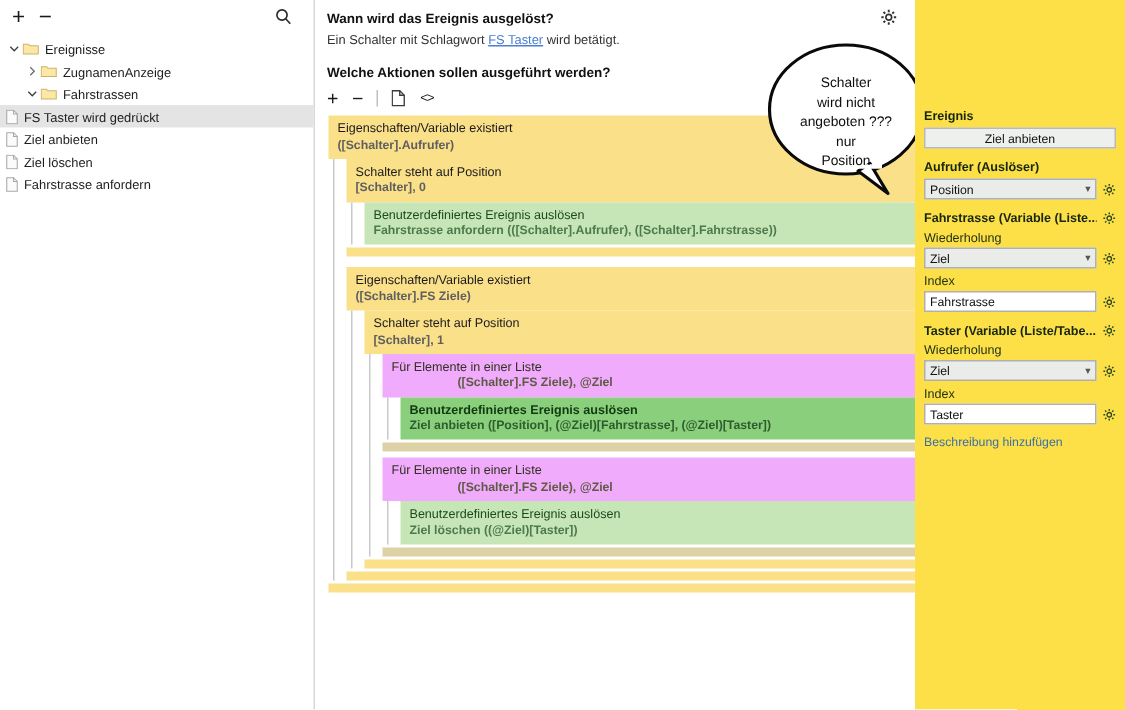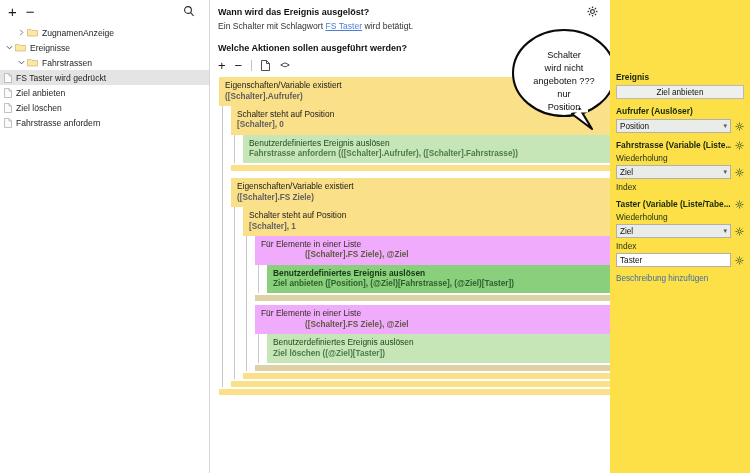--- a/index.html
+++ b/index.html
@@ -198,46 +198,46 @@
       <span class="search-ico">
         <svg viewBox="0 0 12 12" width="12" height="12">
           <circle cx="5" cy="5" r="3.4" fill="none" stroke="#2a2a2a" stroke-width="1.1"></circle>
           <line x1="7.5" y1="7.5" x2="10.5" y2="10.8" stroke="#2a2a2a" stroke-width="1.1"></line>
         </svg>
       </span>
     </div>
 
     <div class="tree">
 
+      <div class="tree-row ind-0">
+        <span class="tw">
+          <svg viewBox="0 0 8 8" width="7" height="7">
+              <path d="M1 2.5 L4 5.5 L7 2.5" fill="none" stroke="#3b3b3b" stroke-width="1"></path>
+            </svg>
+        </span>
+        <span class="folder-ico">
+          <svg viewBox="0 0 11 9" width="11" height="9">
+              <path d="M0.5 1.5 h3.5 l1 1 h5.5 v5.5 h-10 z" fill="#fbe8a6" stroke="#cbb46a" stroke-width="0.7"></path>
+            </svg>
+        </span>
+        <span class="tree-label">Ereignisse</span>
+      </div>
+
       <div class="tree-row ind-1">
         <span class="tw">
           <svg viewBox="0 0 8 8" width="7" height="7">
               <path d="M2.5 1 L5.5 4 L2.5 7" fill="none" stroke="#6a6a6a" stroke-width="1"></path>
             </svg>
         </span>
         <span class="folder-ico">
           <svg viewBox="0 0 11 9" width="11" height="9">
               <path d="M0.5 1.5 h3.5 l1 1 h5.5 v5.5 h-10 z" fill="#fbe8a6" stroke="#cbb46a" stroke-width="0.7"></path>
             </svg>
         </span>
         <span class="tree-label">ZugnamenAnzeige</span>
-      </div>
-
-      <div class="tree-row ind-0">
-        <span class="tw">
-          <svg viewBox="0 0 8 8" width="7" height="7">
-              <path d="M1 2.5 L4 5.5 L7 2.5" fill="none" stroke="#3b3b3b" stroke-width="1"></path>
-            </svg>
-        </span>
-        <span class="folder-ico">
-          <svg viewBox="0 0 11 9" width="11" height="9">
-              <path d="M0.5 1.5 h3.5 l1 1 h5.5 v5.5 h-10 z" fill="#fbe8a6" stroke="#cbb46a" stroke-width="0.7"></path>
-            </svg>
-        </span>
-        <span class="tree-label">Ereignisse</span>
       </div>
 
       <div class="tree-row ind-1">
         <span class="tw">
           <svg viewBox="0 0 8 8" width="7" height="7">
               <path d="M1 2.5 L4 5.5 L7 2.5" fill="none" stroke="#3b3b3b" stroke-width="1"></path>
             </svg>
         </span>
         <span class="folder-ico">
           <svg viewBox="0 0 11 9" width="11" height="9">
@@ -506,20 +506,38 @@
                 <line x1="9.6" y1="6" x2="11.2" y2="6"></line>
               <line x1="2.3" y1="2.3" x2="3.4" y2="3.4"></line>
                 <line x1="8.6" y1="8.6" x2="9.7" y2="9.7"></line>
               <line x1="9.7" y1="2.3" x2="8.6" y2="3.4"></line>
                 <line x1="3.4" y1="8.6" x2="2.3" y2="9.7"></line>
             </g>
           </svg>
         </span>
       </div>
       <div class="rp-sublabel">Index</div>
+      <div class="rp-row">
+        <div class="rp-input">Fahrstrasse</div>
+        <span class="gear-sm">
+          <svg viewBox="0 0 12 12" width="9" height="9">
+            <circle cx="6" cy="6" r="2" fill="none" stroke="#2e4a22" stroke-width="1.2"></circle>
+            <g stroke="#2e4a22" stroke-width="1.3">
+              <line x1="6" y1="0.8" x2="6" y2="2.4"></line>
+                <line x1="6" y1="9.6" x2="6" y2="11.2"></line>
+              <line x1="0.8" y1="6" x2="2.4" y2="6"></line>
+                <line x1="9.6" y1="6" x2="11.2" y2="6"></line>
+              <line x1="2.3" y1="2.3" x2="3.4" y2="3.4"></line>
+                <line x1="8.6" y1="8.6" x2="9.7" y2="9.7"></line>
+              <line x1="9.7" y1="2.3" x2="8.6" y2="3.4"></line>
+                <line x1="3.4" y1="8.6" x2="2.3" y2="9.7"></line>
+            </g>
+          </svg>
+        </span>
+      </div>
     </div>
 
     <div class="rp-group">
       <div class="rp-label-row">
         <span class="rp-label" style="margin-bottom:0">Taster (Variable (Liste/Tabe...</span>
         <span class="gear-sm">
           <svg viewBox="0 0 12 12" width="9" height="9">
             <circle cx="6" cy="6" r="2" fill="none" stroke="#2e4a22" stroke-width="1.2"></circle>
             <g stroke="#2e4a22" stroke-width="1.3">
               <line x1="6" y1="0.8" x2="6" y2="2.4"></line>

